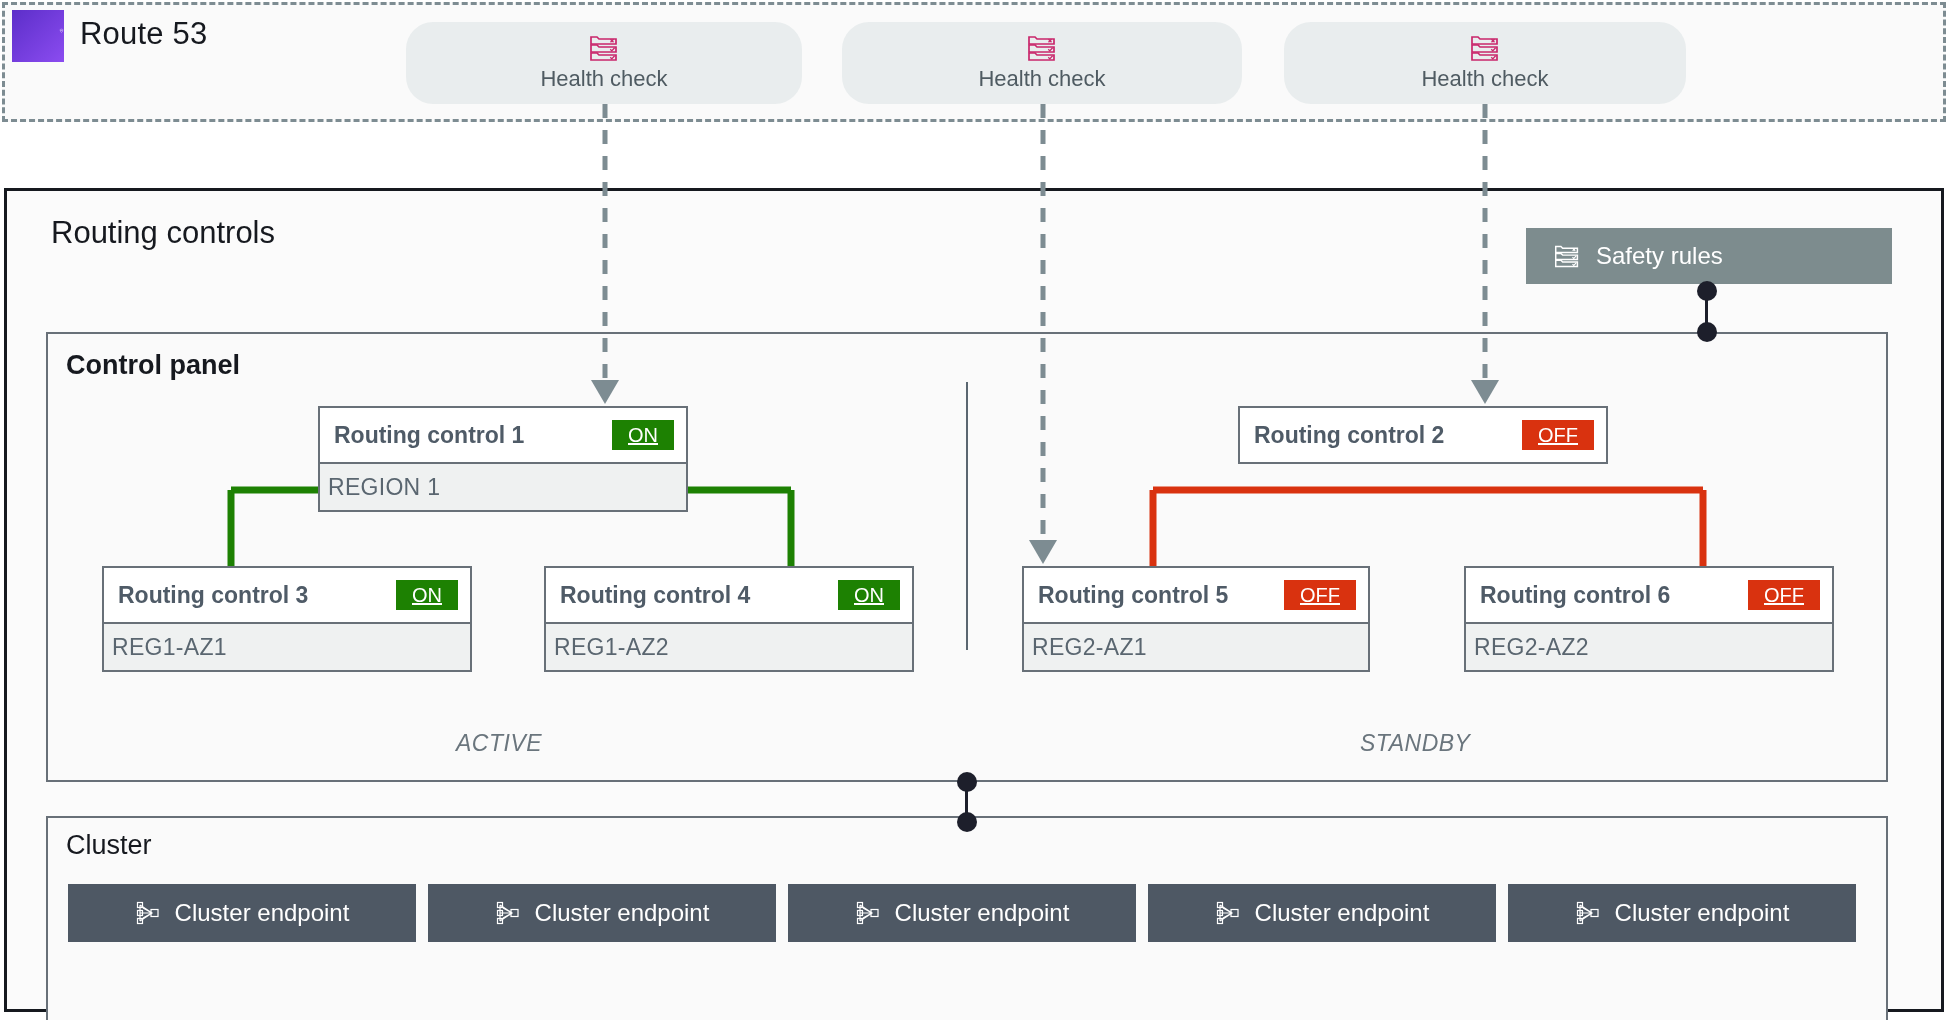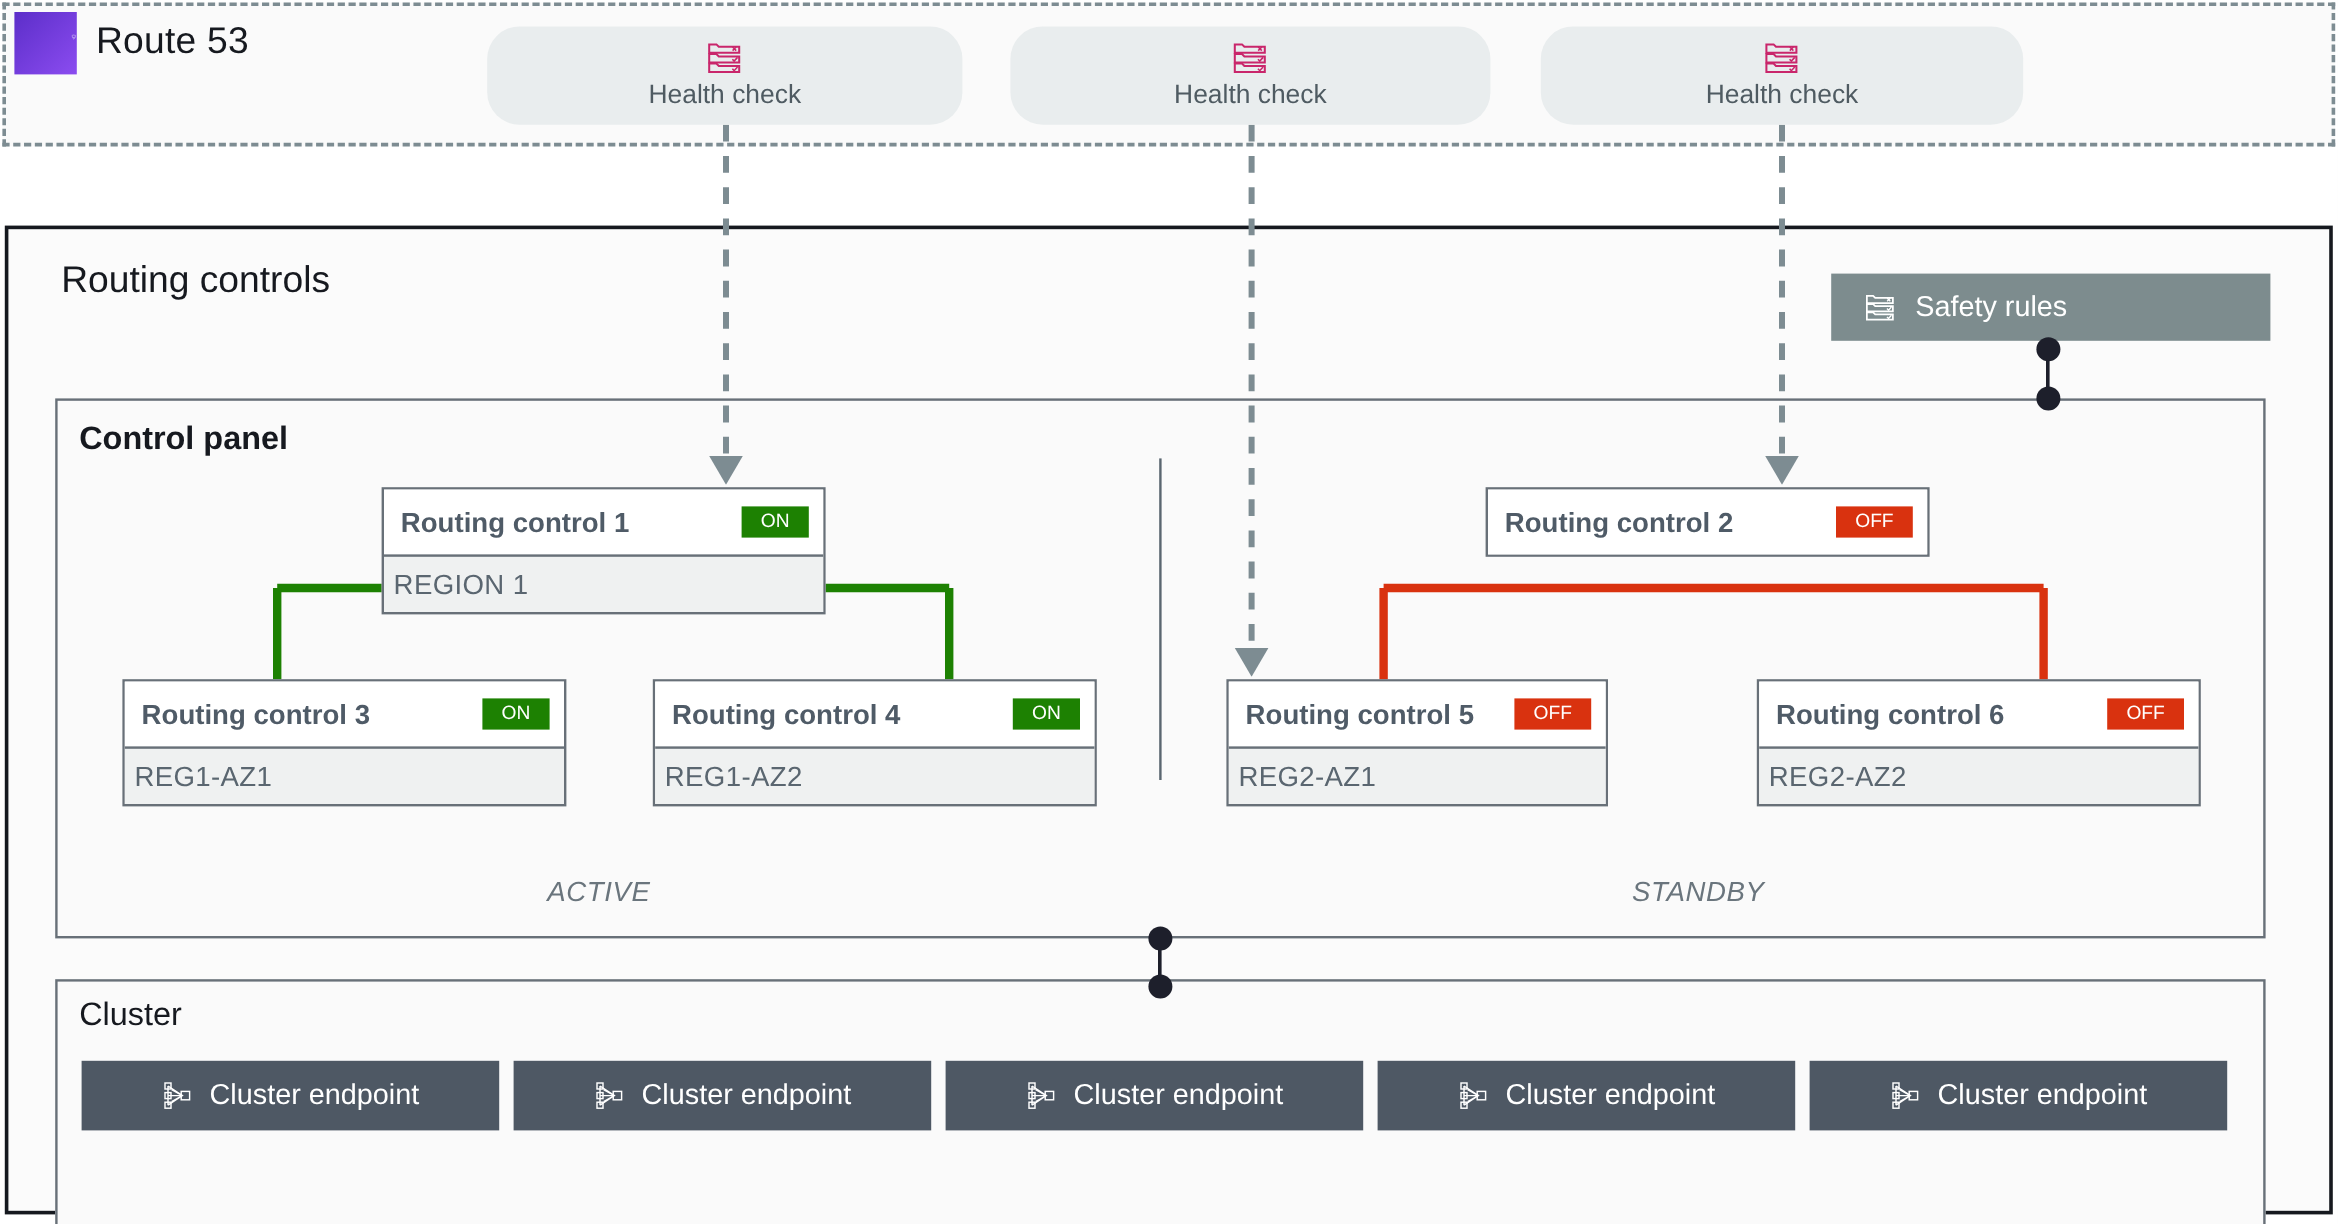--- a/index.html
+++ b/index.html
@@ -118,25 +118,26 @@
     padding: 0 12px 0 14px;
     background: #ffffff;
   }
   .rcc-name {
     font-size: 23px;
     font-weight: bold;
     color: #4f5b67;
     white-space: nowrap;
   }
   .badge {
-    font-size: 16px;
+    font-size: 20px;
     color: #ffffff;
     padding: 5px 16px;
     line-height: 1;
     margin-left: 14px;
+    text-decoration: underline;
   }
   .badge.on  { background: #1d8102; }
   .badge.off { background: #d9320f; }
   .rcc-region {
     height: 48px;
     background: #eff1f1;
     border-top: 2px solid #687078;
     display: flex;
     align-items: center;
     padding-left: 8px;
@@ -351,21 +352,21 @@
   </div>
 
   <div class="rcc" style="left:544px; top:566px; width:370px;">
     <div class="rcc-head">
       <span class="rcc-name">Routing control 4</span>
       <span class="badge on">ON</span>
     </div>
     <div class="rcc-region">REG1-AZ2</div>
   </div>
 
-  <div class="rcc" style="left:1022px; top:566px; width:318px;">
+  <div class="rcc" style="left:1022px; top:566px; width:348px;">
     <div class="rcc-head">
       <span class="rcc-name">Routing control 5</span>
       <span class="badge off">OFF</span>
     </div>
     <div class="rcc-region">REG2-AZ1</div>
   </div>
 
   <div class="rcc" style="left:1464px; top:566px; width:370px;">
     <div class="rcc-head">
       <span class="rcc-name">Routing control 6</span>

